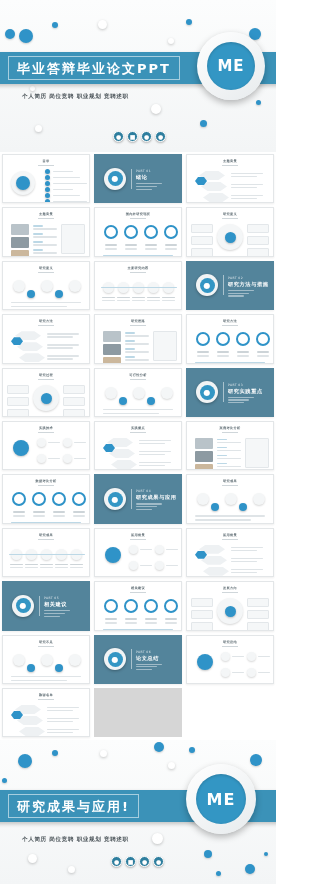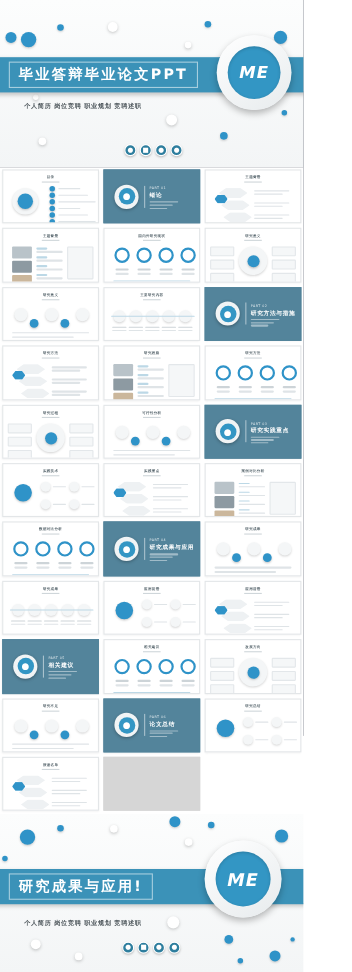--- a/index.html
+++ b/index.html
@@ -2,21 +2,21 @@
 <html><head>
 <meta charset="utf-8">
 <style>
   * { box-sizing: border-box; margin:0; padding:0; }
   html,body{
     width:276px; height:884px;
     background:#ffffff;
     font-family:"DejaVu Sans","Liberation Sans",sans-serif;
     overflow:hidden;
   }
-  .page{ position:relative; width:276px; height:669px; background:#0f172a; }
+  .page{ position:relative; width:276px; height:669px; background:#eab308; }
 
   
   .hero{
     position:relative; width:276px; overflow:hidden;
     background:linear-gradient(#fcfdfd,#f3f5f6);
   }
   .hero-top{ height:152px; }
   .hero-bottom{ height:144px; }
 
   .dot{ position:absolute; border-radius:50%; }
@@ -41,21 +41,21 @@
   .subtitle{
     position:absolute; left:22px;
     color:#4a5358; font-size:5.6px; font-weight:bold; letter-spacing:.6px;
     white-space:nowrap;
   }
 
   .me-badge{
     position:absolute; border-radius:50%;
     background:linear-gradient(145deg,#ffffff,#e7ebed);
     box-shadow:0 3px 7px rgba(0,0,0,.28);
-    display:flex; align-items:center; justify-content:center;font-style:italic;
+    display:flex; align-items:center; justify-content:center;
   }
   .me-core{
     border-radius:50%; background:#3396c4;
     display:flex; align-items:center; justify-content:center;
     box-shadow:inset 0 1px 3px rgba(0,0,0,.18);
   }
   .me-text{ color:#fff; font-weight:bold; letter-spacing:1px; }
 
   .mini-icons{ position:absolute; display:flex; gap:3px; }
   .mini-icon{

